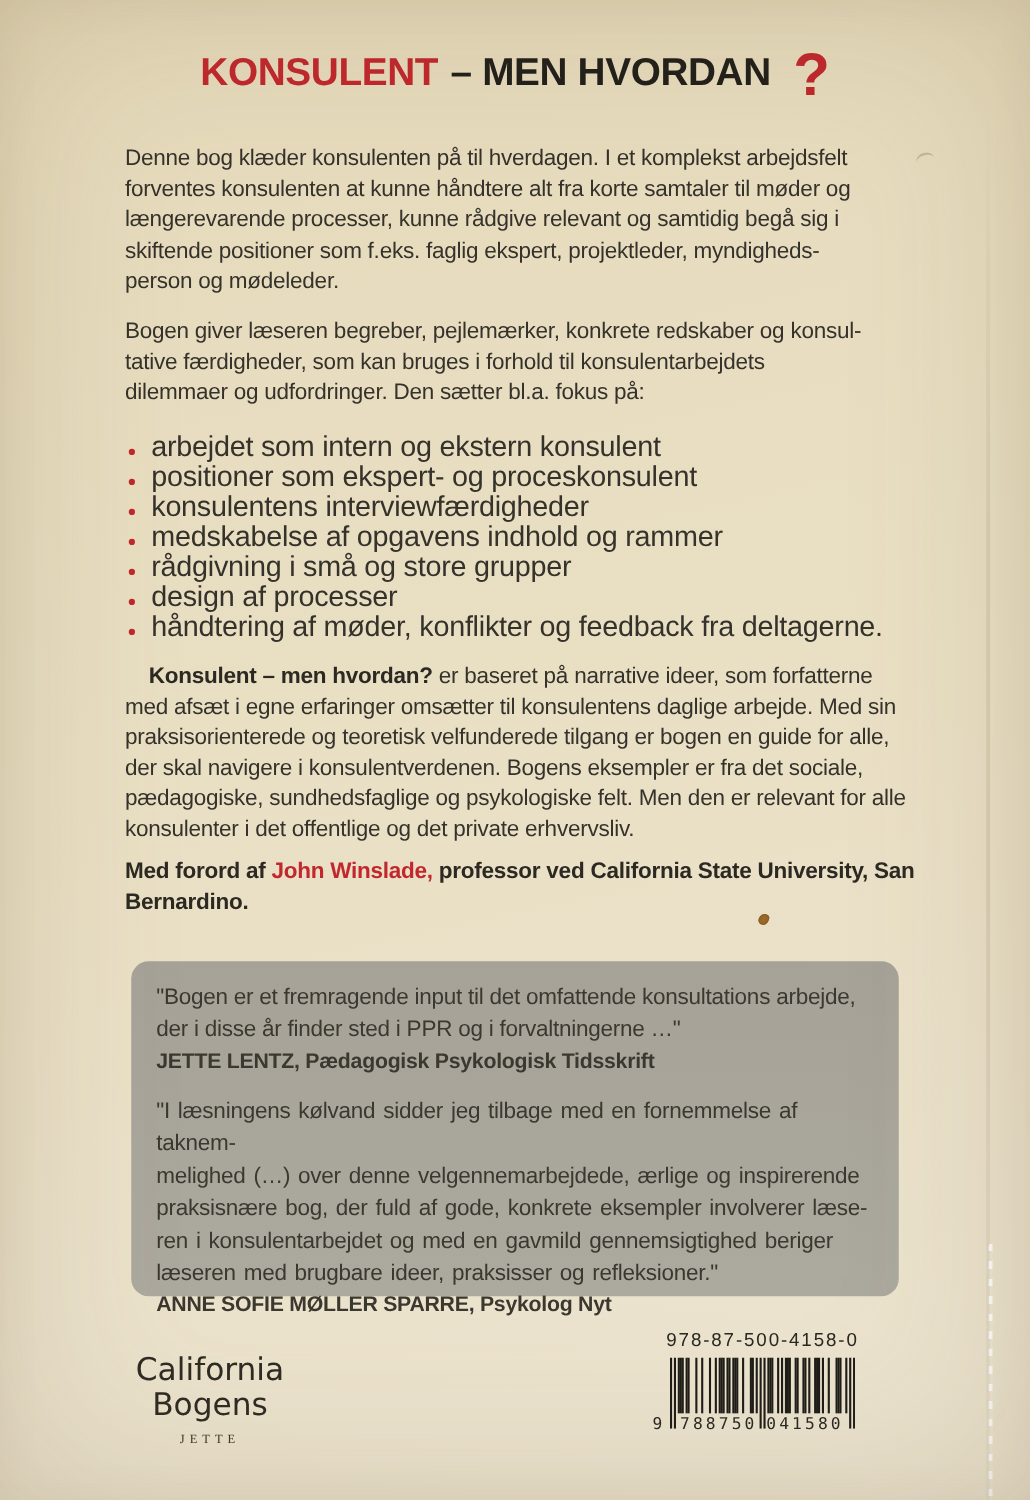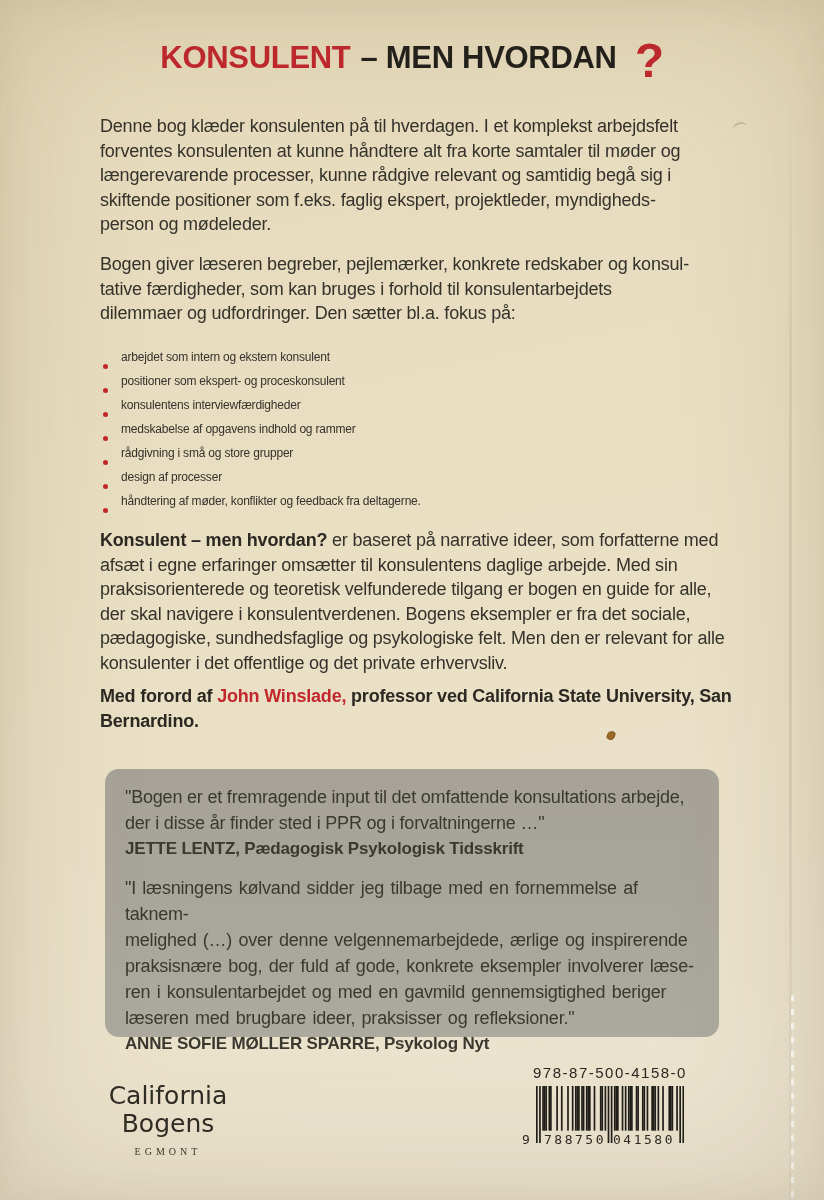--- a/index.html
+++ b/index.html
@@ -27,24 +27,24 @@
   .t-red{color:var(--red);}
   .t-black{color:var(--title-ink);}
   .t-q{color:var(--red); font-size:48px; line-height:36px; position:relative; top:3px; margin-left:8px;}
   
   .blk{position:absolute; left:100px; width:628px; margin:0;
        font-size:18px; letter-spacing:-.2px; line-height:24.5px; color:var(--ink);}
   .pre{white-space:pre-line;}
   .p-intro{top:114px;}
   .p-focus{top:252px;}
   .bullets{position:absolute; left:103px; top:345px; width:628px; margin:0; padding:0; list-style:none;}
-  .bullets li{display:flex; align-items:flex-end; line-height:24px; font-size:12px; letter-spacing:-.2px;}
+  .bullets li{display:flex; align-items:center; line-height:24px; font-size:23px; letter-spacing:-.2px;}
   .dot{flex:0 0 auto; width:5px; height:5px; margin:9px 13px 0 0; background:var(--red); border-radius:50%;}
   .p-about{top:528px;}
-  .p-about b{font-weight:bold; color:#2c2923;}
+  .p-about b{font-weight:bold; color:#2c2923;margin-left:19px;}
   .p-foreword{top:684px; width:642px; font-weight:bold; color:#2c2923;}
   .p-foreword .red{color:var(--red);}
   
   .quote-box{
     position:absolute; left:105px; top:769px; width:614px; height:268px;
     background:linear-gradient(180deg,#a6a298,#aca99f);
     border-radius:14px; box-sizing:border-box; padding:15px 20px 8px 20px;
     color:var(--box-ink);
   }
   .q{margin:0; font-size:18px; letter-spacing:-.2px; line-height:26px; white-space:pre-line;}
@@ -143,21 +143,21 @@
 melighed (…) over denne velgennemarbejdede, ærlige og inspirerende
 praksisnære bog, der fuld af gode, konkrete eksempler involverer læse-
 ren i konsulentarbejdet og med en gavmild gennemsigtighed beriger
 læseren med brugbare ideer, praksisser og refleksioner."</p>
     <p class="q-attr">ANNE SOFIE MØLLER SPARRE, Psykolog Nyt</p>
   </div>
 
   <div class="publisher">
     <div class="pub1">California</div>
     <div class="pub2">Bogens</div>
-    <div class="imprint">EGMONT</div>
+    <div class="imprint">JETTE</div>
   </div>
 
   <div class="barcode-area">
     <div class="isbn">978-87-500-4158-0</div>
     <svg class="bars" xmlns="http://www.w3.org/2000/svg" viewBox="0 0 95 60" preserveAspectRatio="none">
         <rect x="0" y="0" width="1.08" height="60"></rect>
         <rect x="2" y="0" width="1.08" height="60"></rect>
         <rect x="4" y="0" width="1.08" height="47"></rect>
         <rect x="5" y="0" width="1.08" height="47"></rect>
         <rect x="6" y="0" width="1.08" height="47"></rect>

